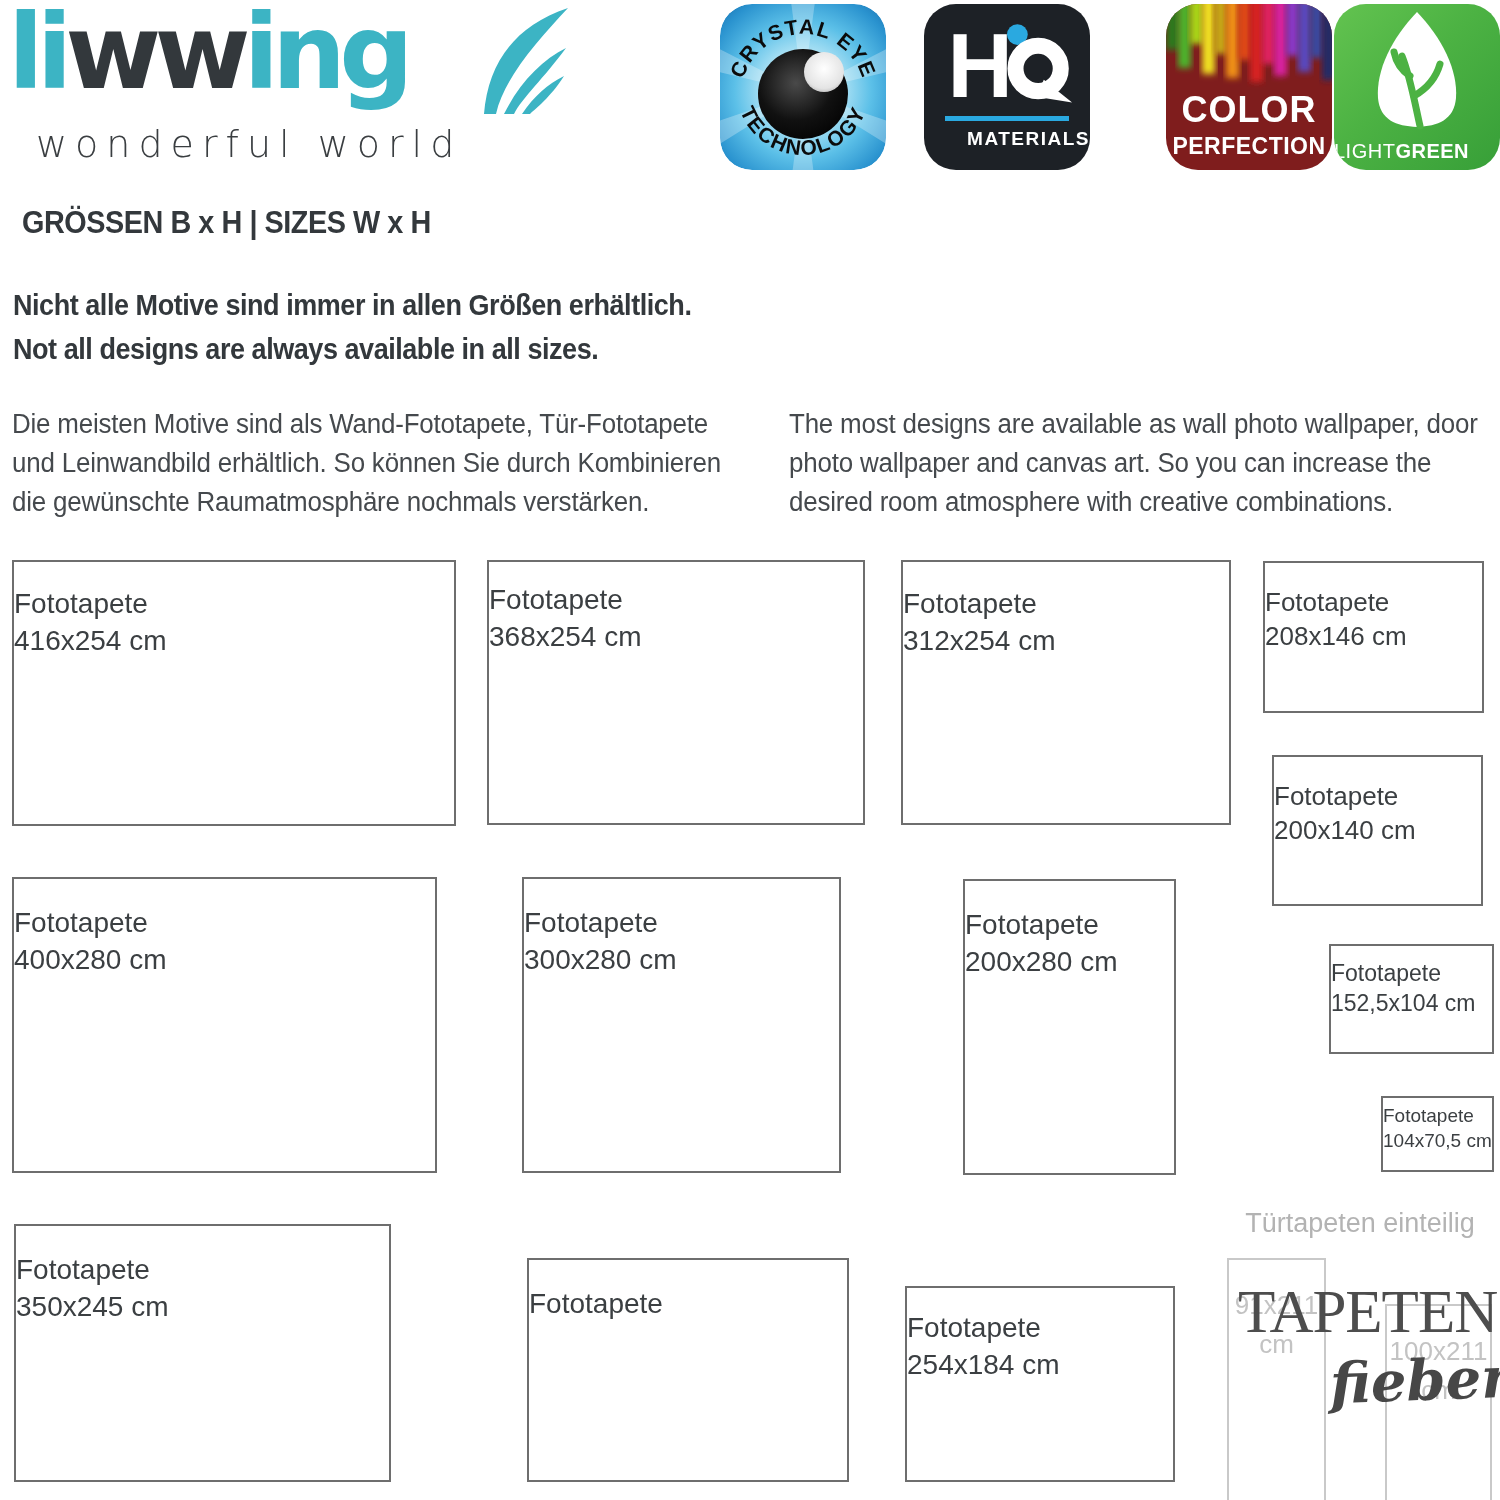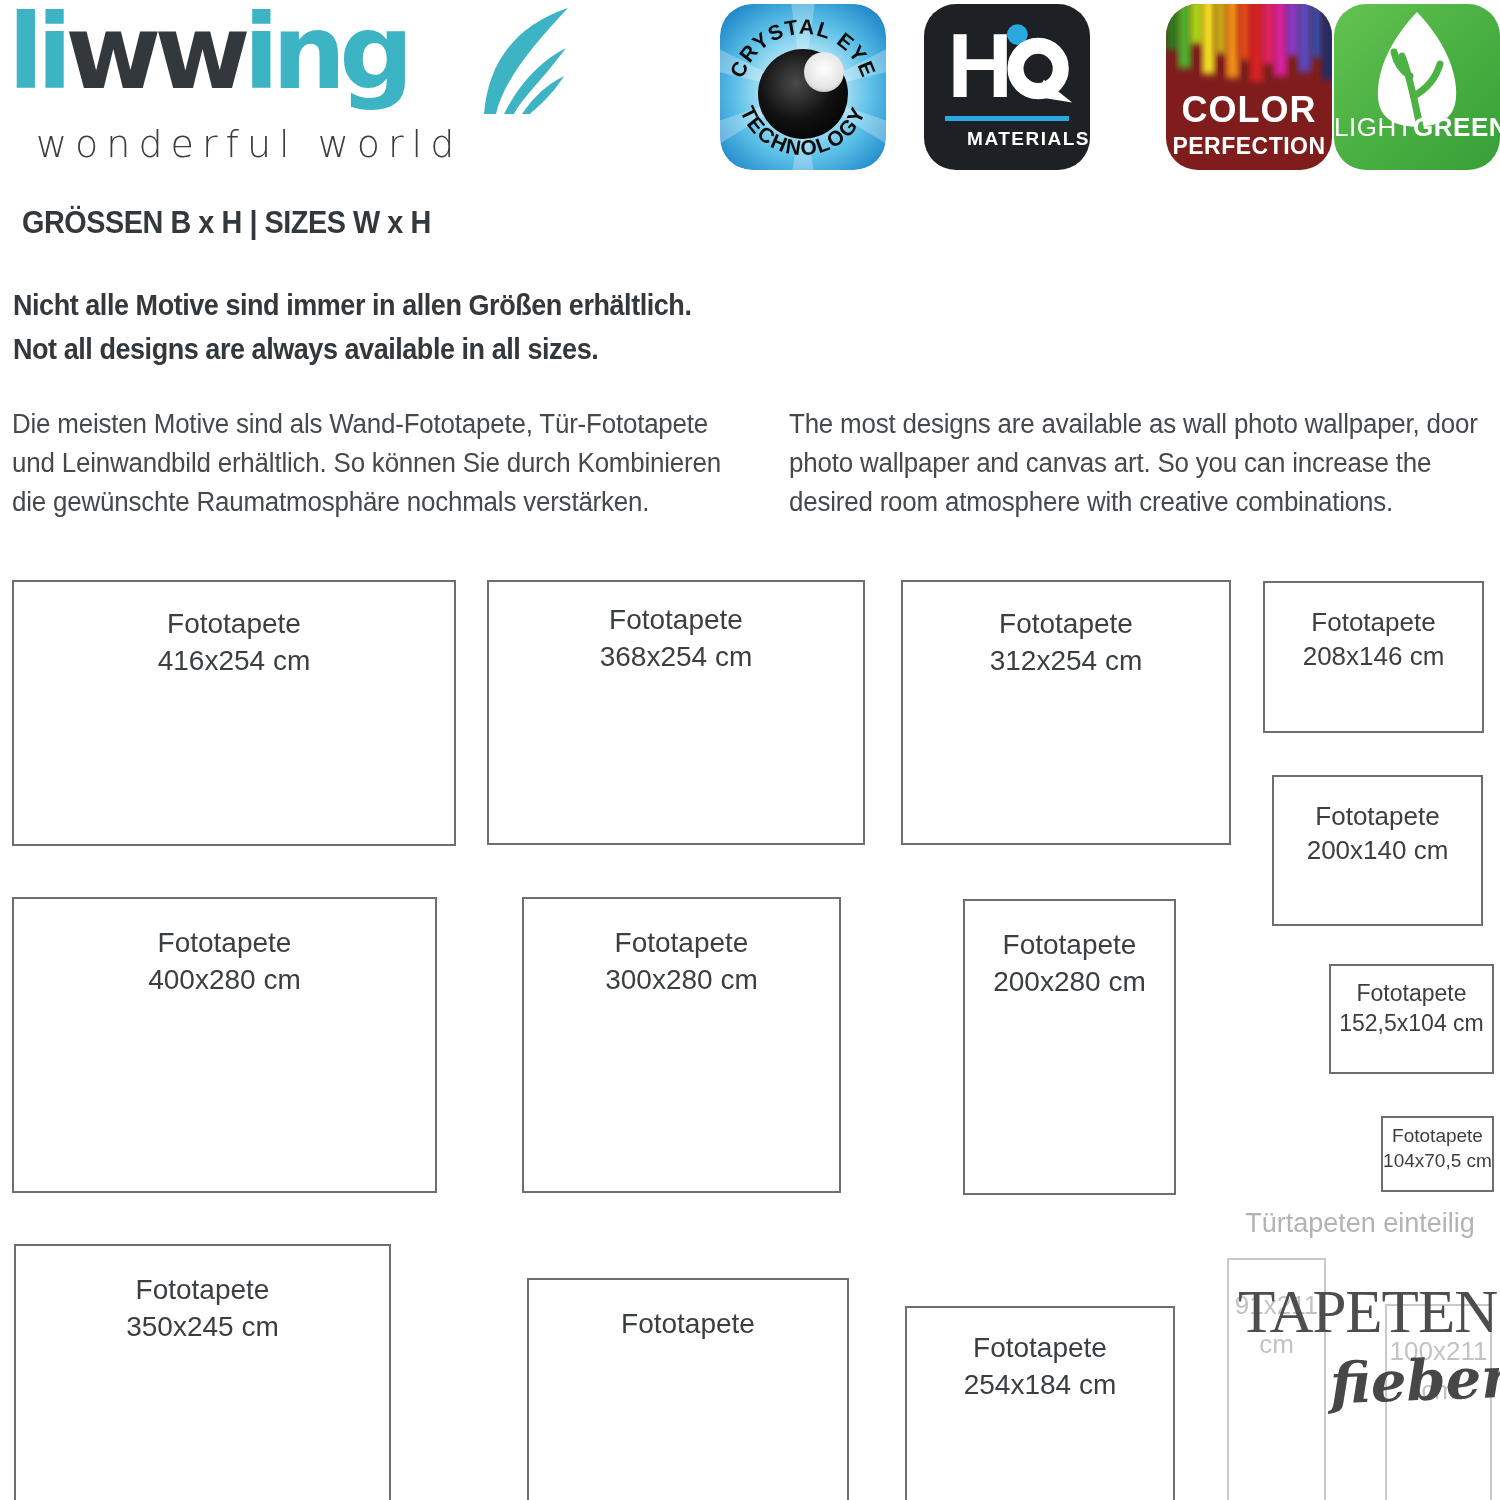--- a/index.html
+++ b/index.html
@@ -28,41 +28,41 @@
   #badge-hq .hq-line{position:absolute;left:21px;right:21px;top:112px;height:5px;background:#2aa9e0;}
   #badge-hq .hq-materials{position:absolute;left:0;right:0;top:124px;text-align:right;
       color:#ffffff;font-weight:bold;font-size:19px;letter-spacing:1.5px;}
 
   
   #badge-cp .cp-text{position:absolute;left:0;right:0;top:88px;text-align:center;color:#fff;line-height:1;}
   #badge-cp .cp-line1{font-weight:bold;font-size:36px;letter-spacing:1px;}
   #badge-cp .cp-line2{font-weight:bold;font-size:23px;letter-spacing:.5px;margin-top:7px;}
 
   
-  #badge-lg .lg-text{position:absolute;left:0;right:0;top:110px;text-align:right;color:#fff;
-      font-size:26px;line-height:1;letter-spacing:.5px;white-space:nowrap;}
+  #badge-lg .lg-text{position:absolute;left:0;right:0;top:137px;text-align:left;color:#fff;
+      font-size:20px;line-height:1;letter-spacing:.5px;white-space:nowrap;}
   #badge-lg .lg-light{font-weight:300;}
   #badge-lg .lg-green{font-weight:bold;}
   #badge-lg svg{position:absolute;left:0;top:0;}
 
   
   #sizes-heading{position:absolute;left:22px;top:205px;font-size:31px;font-weight:bold;color:#33383c;
       letter-spacing:-.5px;transform:scaleX(.93);transform-origin:left;white-space:nowrap;}
   .statement{position:absolute;left:13px;font-size:30px;font-weight:bold;color:#33383c;
       letter-spacing:-.5px;transform:scaleX(.9);transform-origin:left;white-space:nowrap;}
   #statement-de{top:288px;}
   #statement-en{top:332px;}
   .paragraph{position:absolute;top:405px;font-size:27px;line-height:39px;color:#45494d;
       letter-spacing:-.2px;transform:scaleX(.96);transform-origin:left;}
   #paragraph-de{left:12px;width:760px;}
   #paragraph-en{left:789px;width:740px;}
 
   
   .size-box{position:absolute;box-sizing:border-box;border:2px solid #6e6e6e;background:#fff;
-      text-align:center;color:#3b3f42;line-height:1.32;margin-top:20px;}
+      text-align:left;color:#3b3f42;line-height:1.32;}
   .size-box .sb-line1,.size-box .sb-line2{white-space:nowrap;}
 
   
   #door-title{position:absolute;left:1210px;top:1208px;width:300px;text-align:center;
       font-size:27px;color:#b3b3b3;white-space:nowrap;}
   .door-box{position:absolute;box-sizing:border-box;border:2px solid #c9c9c9;background:transparent;
       text-align:center;color:#c3c3c3;font-size:26px;line-height:1.5;padding-top:26px;}
 
   
   #watermark{position:absolute;left:0;top:0;width:1500px;height:1500px;pointer-events:none;}

